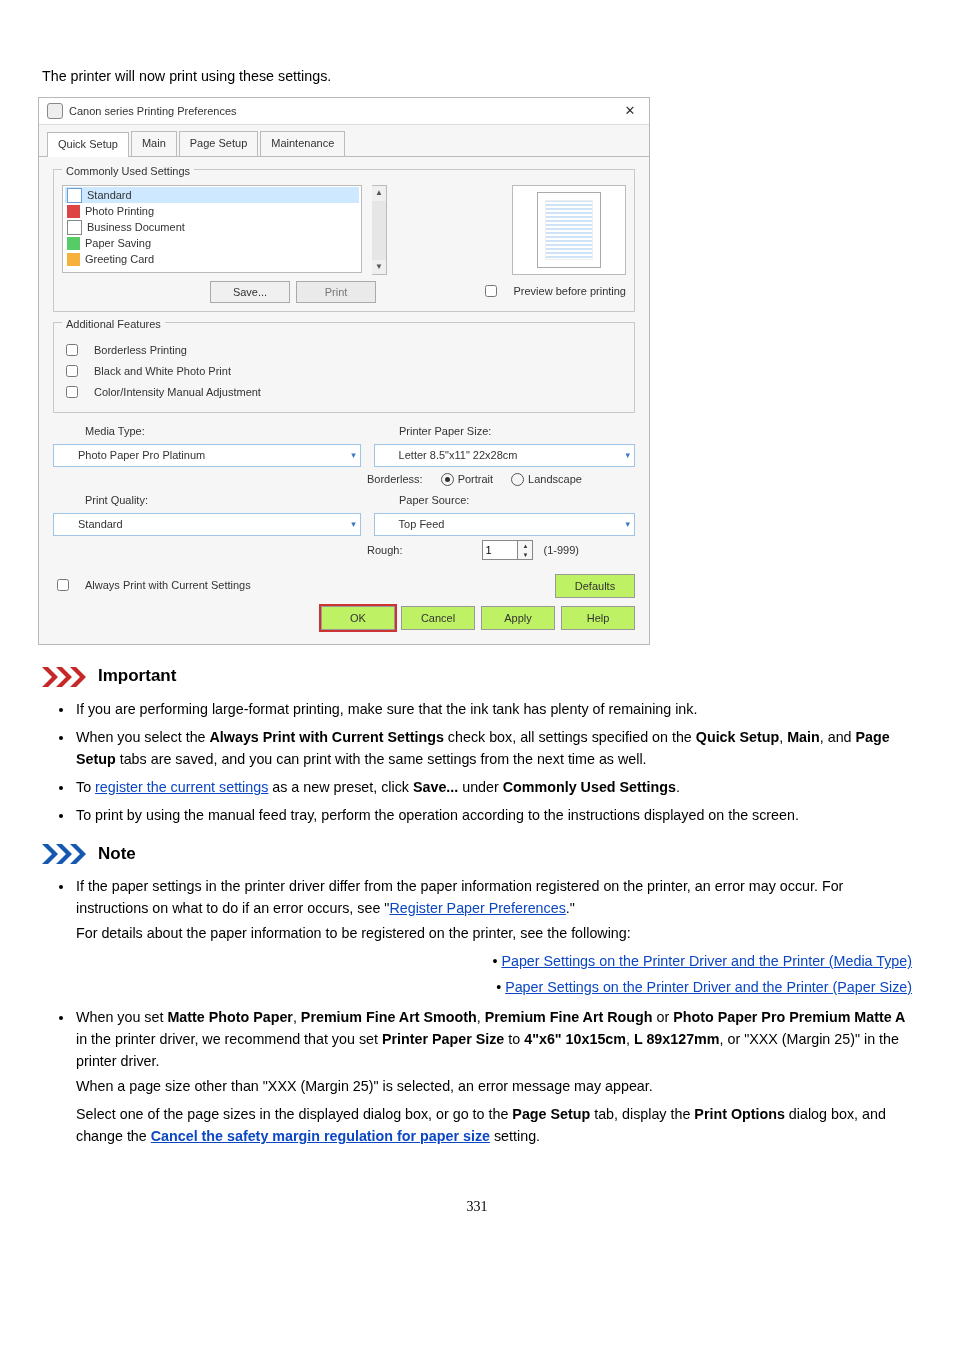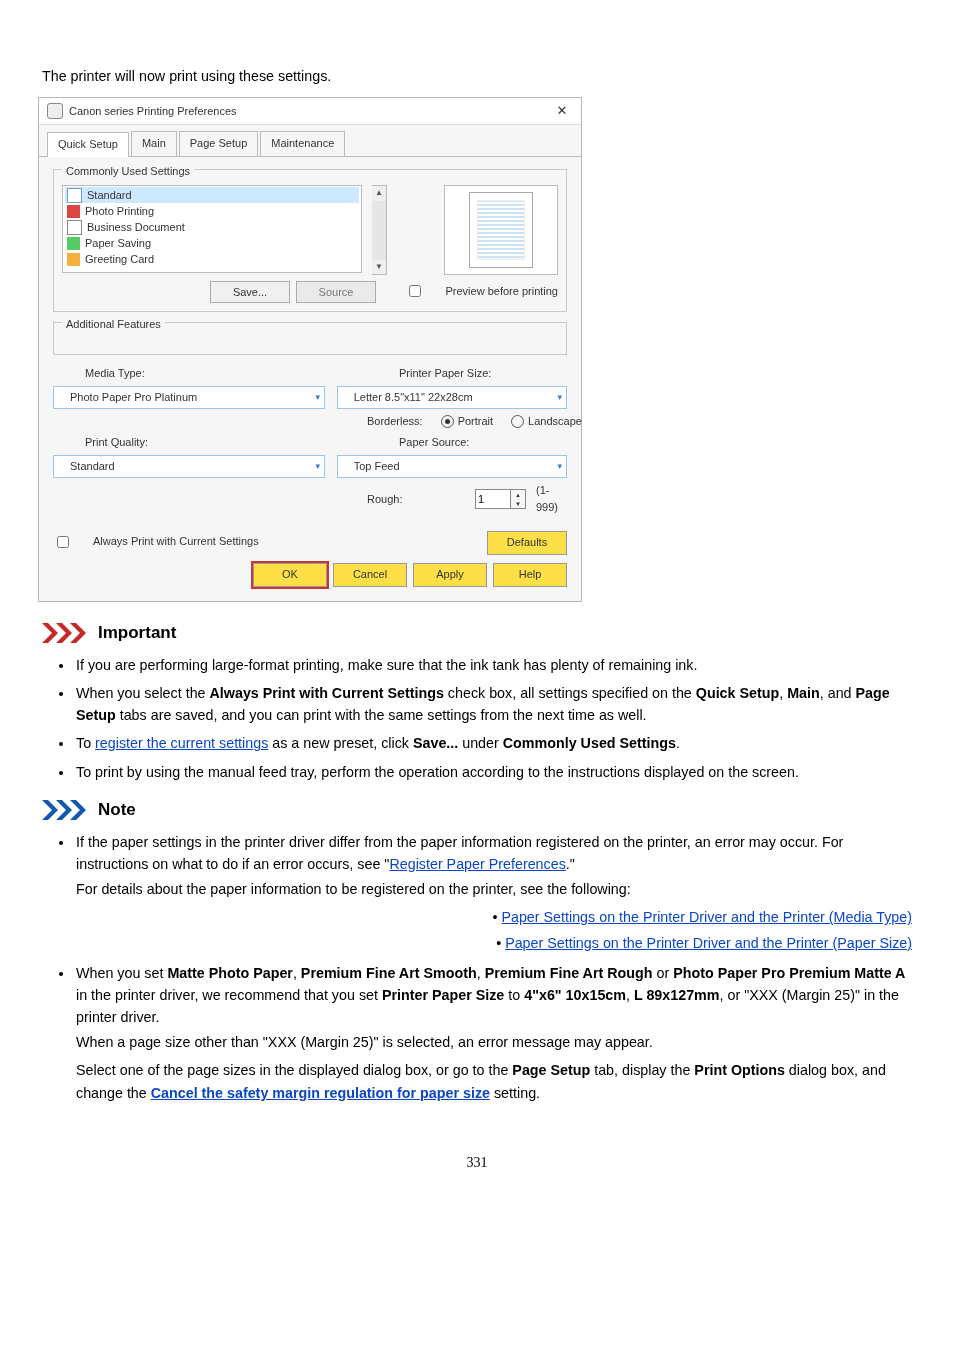--- a/index.html
+++ b/index.html
@@ -15,21 +15,21 @@
     margin: 0 auto;
     padding: 40px 42px 30px 42px;
     box-sizing: border-box;
   }
   .intro {
     margin: 25px 0 10px 0;
   }
 
   
   .dialog {
-    width: 544px;
+    width: 612px;
     border: 1px solid #b8b8b8;
     margin: 6px 0 18px -4px;
     box-sizing: border-box;
     font-size: 11px;
     color: #333;
     background: #f6f6f6;
   }
   .titlebar {
     display: flex;
     align-items: center;
@@ -116,51 +116,51 @@
   .grey-btn {
     height: 20px;
     padding: 0 14px;
     border: 1px solid #aaa;
     background: #eaeaea;
     color: #777;
     font-size: 11px;
     display:inline-flex; align-items:center; justify-content:center;
     min-width: 50px;
   }
-  .chk { display:flex; align-items:center; gap:21px; margin: 1px 0 3px 0; }
+  .chk { display:flex; align-items:center; gap:13px; margin: 1px 0 3px 0; }
   .chk input { width:12px; height:12px; }
 
   .grid-row { display:flex; align-items:center; margin: 4px 0; }
   .lbl-col { width: 300px; padding-left: 32px; }
   .select {
     height: 21px;
     border: 1px solid #a0c4e8;
     background:#fff;
     display:flex; align-items:center; justify-content:space-between;
-    padding: 0 4px 0 16px;
+    padding: 0 4px 0 24px;
     font-size:11px;
   }
   .select.small { width: 300px; }
   .select.wide  { width: 250px; }
   .select .chev { color:#3b78c4; font-size:9px; }
   .orient-line { display:flex; align-items:center; gap:18px; margin:4px 0 2px 0; padding-left: 314px;}
   .radio { display:flex; align-items:center; gap:4px; }
   .radio .dot { width:11px;height:11px;border:1px solid #555;border-radius:50%;display:flex;align-items:center;justify-content:center;}
   .radio .dot.fill::after{content:"";width:5px;height:5px;background:#333;border-radius:50%;}
   .copies-line { display:flex; align-items:center; gap:10px; padding-left:314px; margin-top:4px;}
   .spin { display:flex; }
   .spin input { width:30px;height:18px;border:1px solid #888;font-size:11px;padding:0 2px;}
   .spin .btns { width:14px;border:1px solid #888;border-left:none;display:flex;flex-direction:column;}
   .spin .btns span{flex:1;font-size:6px;line-height:1;display:flex;align-items:center;justify-content:center;color:#333;}
   .dlg-bottom-row { display:flex; align-items:center; margin-top:14px;}
   .dlg-bottom-row .chk { flex:1; }
   .btn-row { display:flex; gap:6px; justify-content:flex-end; margin-top:8px; padding: 0 0 2px 0;}
   .std-btn {
     height:22px; width:72px;
-    border:1px solid #999; background:#fde047;
+    border:1px solid #999; background:#bef264;
     font-size:11px;
     display:flex;align-items:center;justify-content:center;
   }
   .std-btn.focus { box-shadow: 0 0 0 2px #cc3333; }
 
   
   .callout-head {
     display:flex; align-items:center; gap:10px;
     margin: 8px 0 8px 0;
   }
@@ -252,31 +252,45 @@
           </div>
           <div class="preview-box">
             <div class="sheet">
                 <div class="inner"></div>
               </div>
           </div>
         </div>
         <div class="under-settings">
           <div style="width:314px;display:flex;gap:6px;justify-content:flex-end;">
             <div class="grey-btn" style="color:#333;background:#f0f0f0;">Save...</div>
-            <div class="grey-btn">Source</div>
+            <div class="grey-btn">Print</div>
           </div>
           <div class="chk" style="margin-left:auto;">
             <input type="checkbox" style="">
             <span>Preview before printing</span>
           </div>
         </div>
       </div>
 
       <div class="fieldset">
         <span class="legend">Additional Features</span>
+        <div style="margin-top:-6px;">
+          <div class="chk">
+              <input type="checkbox" style="">
+              <span>Borderless Printing</span>
+            </div>
+          <div class="chk">
+              <input type="checkbox" style="">
+              <span>Black and White Photo Print</span>
+            </div>
+          <div class="chk">
+              <input type="checkbox" style="">
+              <span>Color/Intensity Manual Adjustment</span>
+            </div>
+        </div>
       </div>
 
       <div class="grid-row">
         <div class="lbl-col">Media Type:</div>
         <div style="width:14px;"></div>
         <div>Printer Paper Size:</div>
       </div>
       <div class="grid-row">
         <div class="select small">
           <span>Photo Paper Pro Platinum</span>

